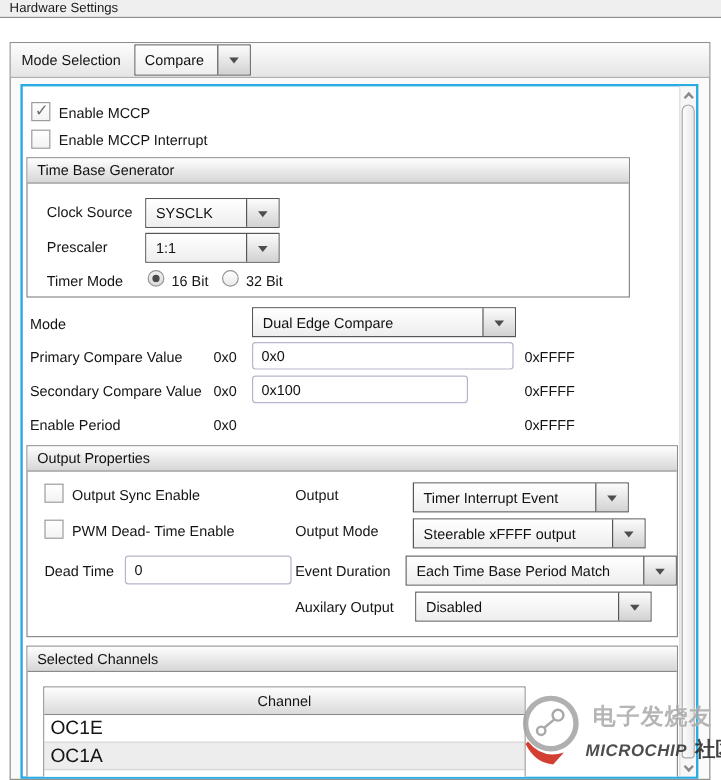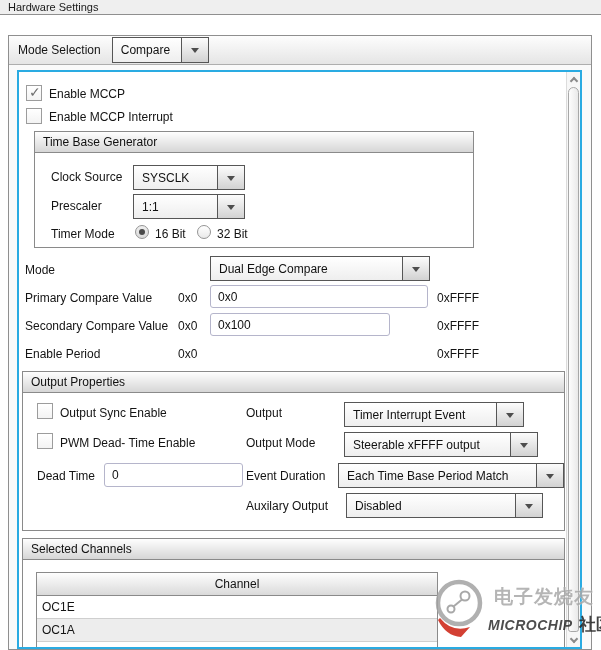--- a/index.html
+++ b/index.html
@@ -79,21 +79,21 @@
   .group-header {
     height:21px; background:linear-gradient(#fefefe,#d6d6d6); border-bottom:1px solid #8a8a8a;
     font-size:12px; line-height:20px; padding-left:8px; color:#111;
   }
   
   .ch-table { position:absolute; left:13px; top:33px; width:402px; border:1px solid #8a8a8a; background:#fff; }
   .ch-head {
     height:23px; background:linear-gradient(#fefefe,#dadada); border-bottom:1px solid #8a8a8a;
     text-align:center; font-size:12px; line-height:23px;
   }
-  .ch-row { height:23px; font-size:12px; line-height:23px; padding-left:5px; border-bottom:1px solid #cfcfcf; background:#fff; }
+  .ch-row { height:23px; font-size:16px; line-height:23px; padding-left:5px; border-bottom:1px solid #cfcfcf; background:#fff; }
   .ch-row.alt { background:#ededed; }
   .ch-row.partial { height:12px; border-bottom:none; }
   
   .watermark { position:absolute; left:430px; top:576px; width:171px; height:74px; z-index:50; opacity:.85; pointer-events:none; }
   .wm-site { position:absolute; left:64px; top:8px; font-size:19px; font-weight:bold; color:#a9a9a9;
              text-shadow:0 0 1px #fff; letter-spacing:1px; white-space:nowrap;text-align:right; }
   .wm-line2 { position:absolute; left:58px; top:37px; white-space:nowrap; }
   .wm-brand { font-size:14px; font-weight:bold; font-style:italic; color:#2e2e2e; letter-spacing:.5px; }
   .wm-suffix { font-size:17px; font-weight:bold; color:#222; margin-left:2px; }
 </style>
@@ -122,21 +122,21 @@
         <div class="cb checked" style="left:7px;top:13px;">
           <span class="check">✓</span>
         </div>
         <span class="lbl" style="left:30px;top:15px;">Enable MCCP</span>
 
         <div class="cb" style="left:7px;top:36px;">
           
         </div>
         <span class="lbl" style="left:30px;top:38px;">Enable MCCP Interrupt</span>
 
-        <div class="group" style="left:3px;top:59px;width:440px;height:117px;margin-left:12px;">
+        <div class="group" style="left:3px;top:59px;width:503px;height:117px;">
           <div class="group-header">Time Base Generator</div>
 
           <span class="lbl" style="left:16px;top:38px;">Clock Source</span>
           <div class="combo" style="left:98px;top:33px;width:112px;height:25px;">
             <div class="combo-val">SYSCLK</div>
             <div class="combo-btn">
                 <div class="tri"></div>
               </div>
           </div>
 

